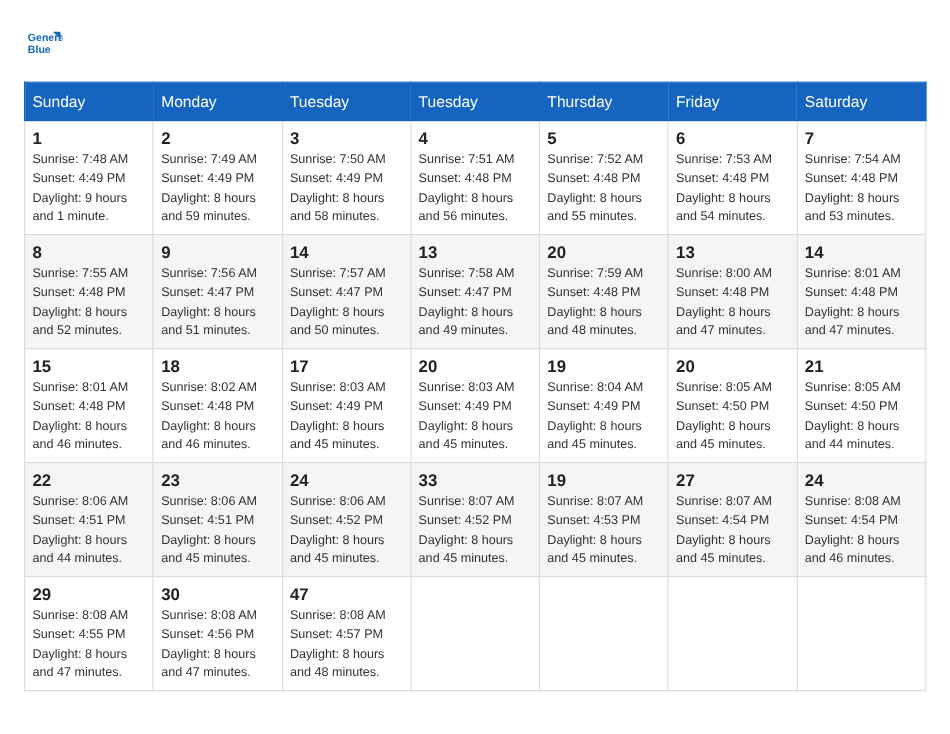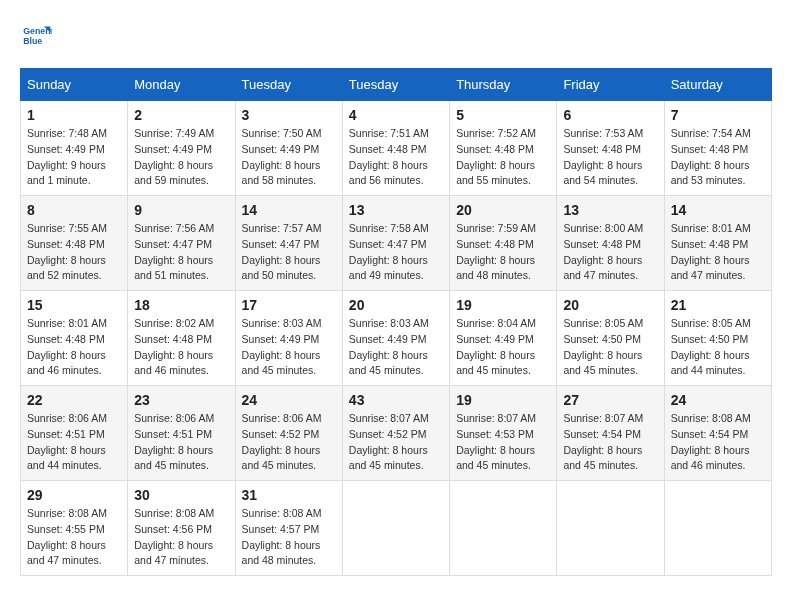--- a/index.html
+++ b/index.html
@@ -258,21 +258,21 @@
           Sunrise: 8:06 AM<br>Sunset: 4:51 PM<br>Daylight: 8 hours and 45 minutes.
         </div>
       </td>
         <td>
         <span class="day-number">24</span>
         <div class="day-info">
           Sunrise: 8:06 AM<br>Sunset: 4:52 PM<br>Daylight: 8 hours and 45 minutes.
         </div>
       </td>
         <td>
-        <span class="day-number">43</span>
+        <span class="day-number">33</span>
         <div class="day-info">
           Sunrise: 8:07 AM<br>Sunset: 4:52 PM<br>Daylight: 8 hours and 45 minutes.
         </div>
       </td>
         <td>
         <span class="day-number">19</span>
         <div class="day-info">
           Sunrise: 8:07 AM<br>Sunset: 4:53 PM<br>Daylight: 8 hours and 45 minutes.
         </div>
       </td>
@@ -296,21 +296,21 @@
           Sunrise: 8:08 AM<br>Sunset: 4:55 PM<br>Daylight: 8 hours and 47 minutes.
         </div>
       </td>
         <td>
         <span class="day-number">30</span>
         <div class="day-info">
           Sunrise: 8:08 AM<br>Sunset: 4:56 PM<br>Daylight: 8 hours and 47 minutes.
         </div>
       </td>
         <td>
-        <span class="day-number">31</span>
+        <span class="day-number">47</span>
         <div class="day-info">
           Sunrise: 8:08 AM<br>Sunset: 4:57 PM<br>Daylight: 8 hours and 48 minutes.
         </div>
       </td>
         <td class="empty-cell"></td>
         <td class="empty-cell"></td>
         <td class="empty-cell"></td>
         <td class="empty-cell"></td>
       </tr>
     </tbody>

